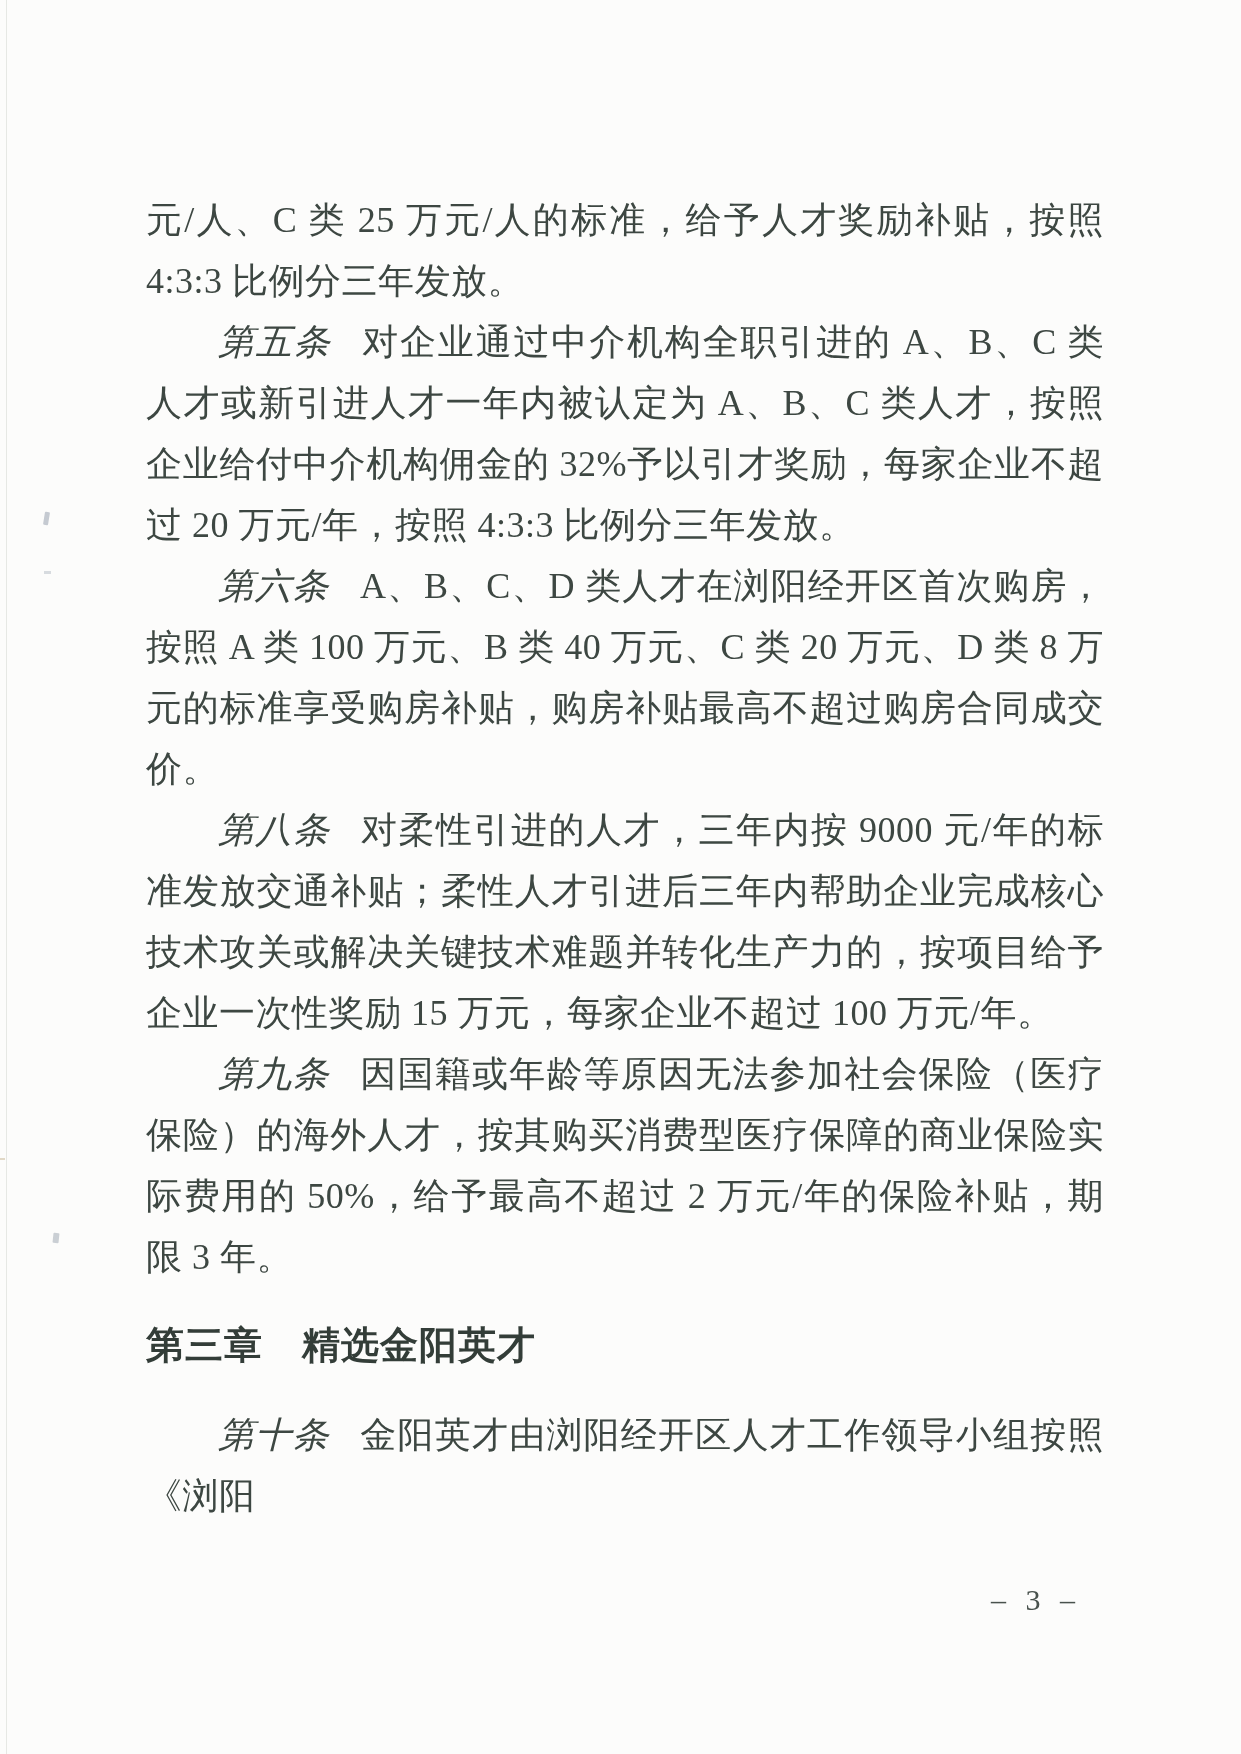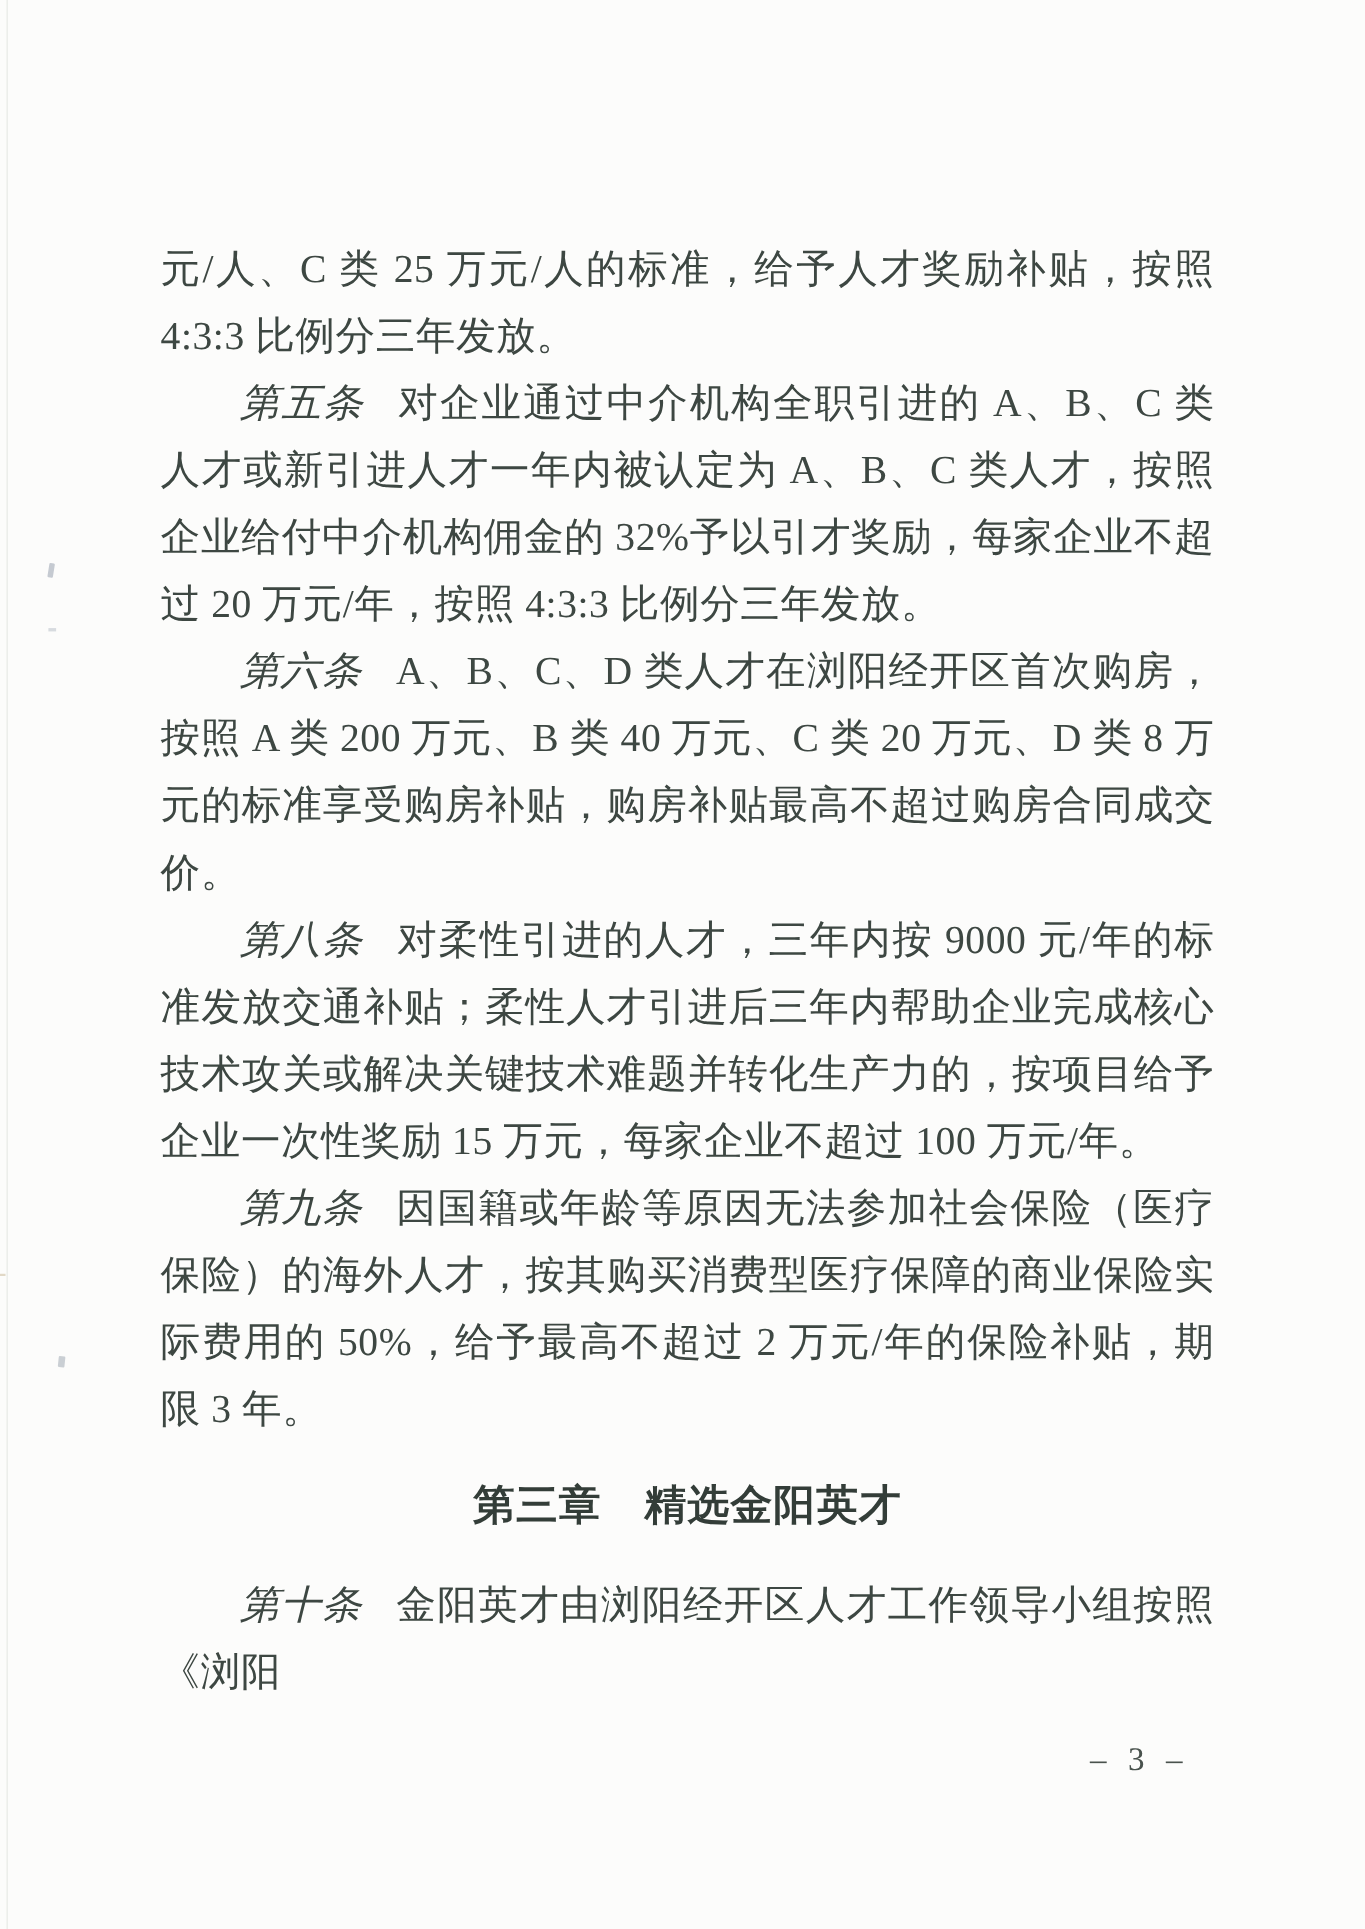--- a/index.html
+++ b/index.html
@@ -60,21 +60,21 @@
     width: 6px;
     height: 10px;
     background: #8f98a5;
     opacity: .45;
     border-radius: 1px;
     transform: rotate(6deg);
   }
   .body-text {
     position: absolute;
     left: 146px;
-    top: 214px;
+    top: 190px;
     width: 958px;
     color: #3d4742;
   }
   p.par {
     margin: 0;
     font-size: 36px;
     line-height: 61px;
     text-align: justify;
     letter-spacing: 0.5px;
   }
@@ -84,21 +84,21 @@
   .art-label {
     margin-right: 0.85em;
     font-style: italic;
   }
   .chapter-heading {
     margin: 27px 0 29px 0;
     font-family: "Liberation Sans", "DejaVu Sans", sans-serif;
     font-weight: bold;
     font-size: 38px;
     line-height: 61px;
-    text-align: center;
+    text-align: left;
     color: #333d38;
     letter-spacing: 1px;
   }
   .page-number {
     position: absolute;
     top: 1583px;
     right: 160px;
     font-size: 30px;
     line-height: 34px;
     color: #49524d;
@@ -120,21 +120,21 @@
 
     <p class="par">
       <span>元/人、C 类 25 万元/人的标准，给予人才奖励补贴，按照 4:3:3 比例分三年发放。</span>
     </p>
 
     <p class="par indent">
       <span class="art-label">第五条</span><span>对企业通过中介机构全职引进的 A、B、C 类人才或新引进人才一年内被认定为 A、B、C 类人才，按照企业给付中介机构佣金的 32%予以引才奖励，每家企业不超过 20 万元/年，按照 4:3:3 比例分三年发放。</span>
     </p>
 
     <p class="par indent">
-      <span class="art-label">第六条</span><span>A、B、C、D 类人才在浏阳经开区首次购房，按照 A 类 200 万元、B 类 40 万元、C 类 20 万元、D 类 8 万元的标准享受购房补贴，购房补贴最高不超过购房合同成交价。</span>
+      <span class="art-label">第六条</span><span>A、B、C、D 类人才在浏阳经开区首次购房，按照 A 类 100 万元、B 类 40 万元、C 类 20 万元、D 类 8 万元的标准享受购房补贴，购房补贴最高不超过购房合同成交价。</span>
     </p>
 
 
     <p class="par indent">
       <span class="art-label">第八条</span><span>对柔性引进的人才，三年内按 9000 元/年的标准发放交通补贴；柔性人才引进后三年内帮助企业完成核心技术攻关或解决关键技术难题并转化生产力的，按项目给予企业一次性奖励 15 万元，每家企业不超过 100 万元/年。</span>
     </p>
 
     <p class="par indent">
       <span class="art-label">第九条</span><span>因国籍或年龄等原因无法参加社会保险（医疗保险）的海外人才，按其购买消费型医疗保障的商业保险实际费用的 50%，给予最高不超过 2 万元/年的保险补贴，期限 3 年。</span>
     </p>

